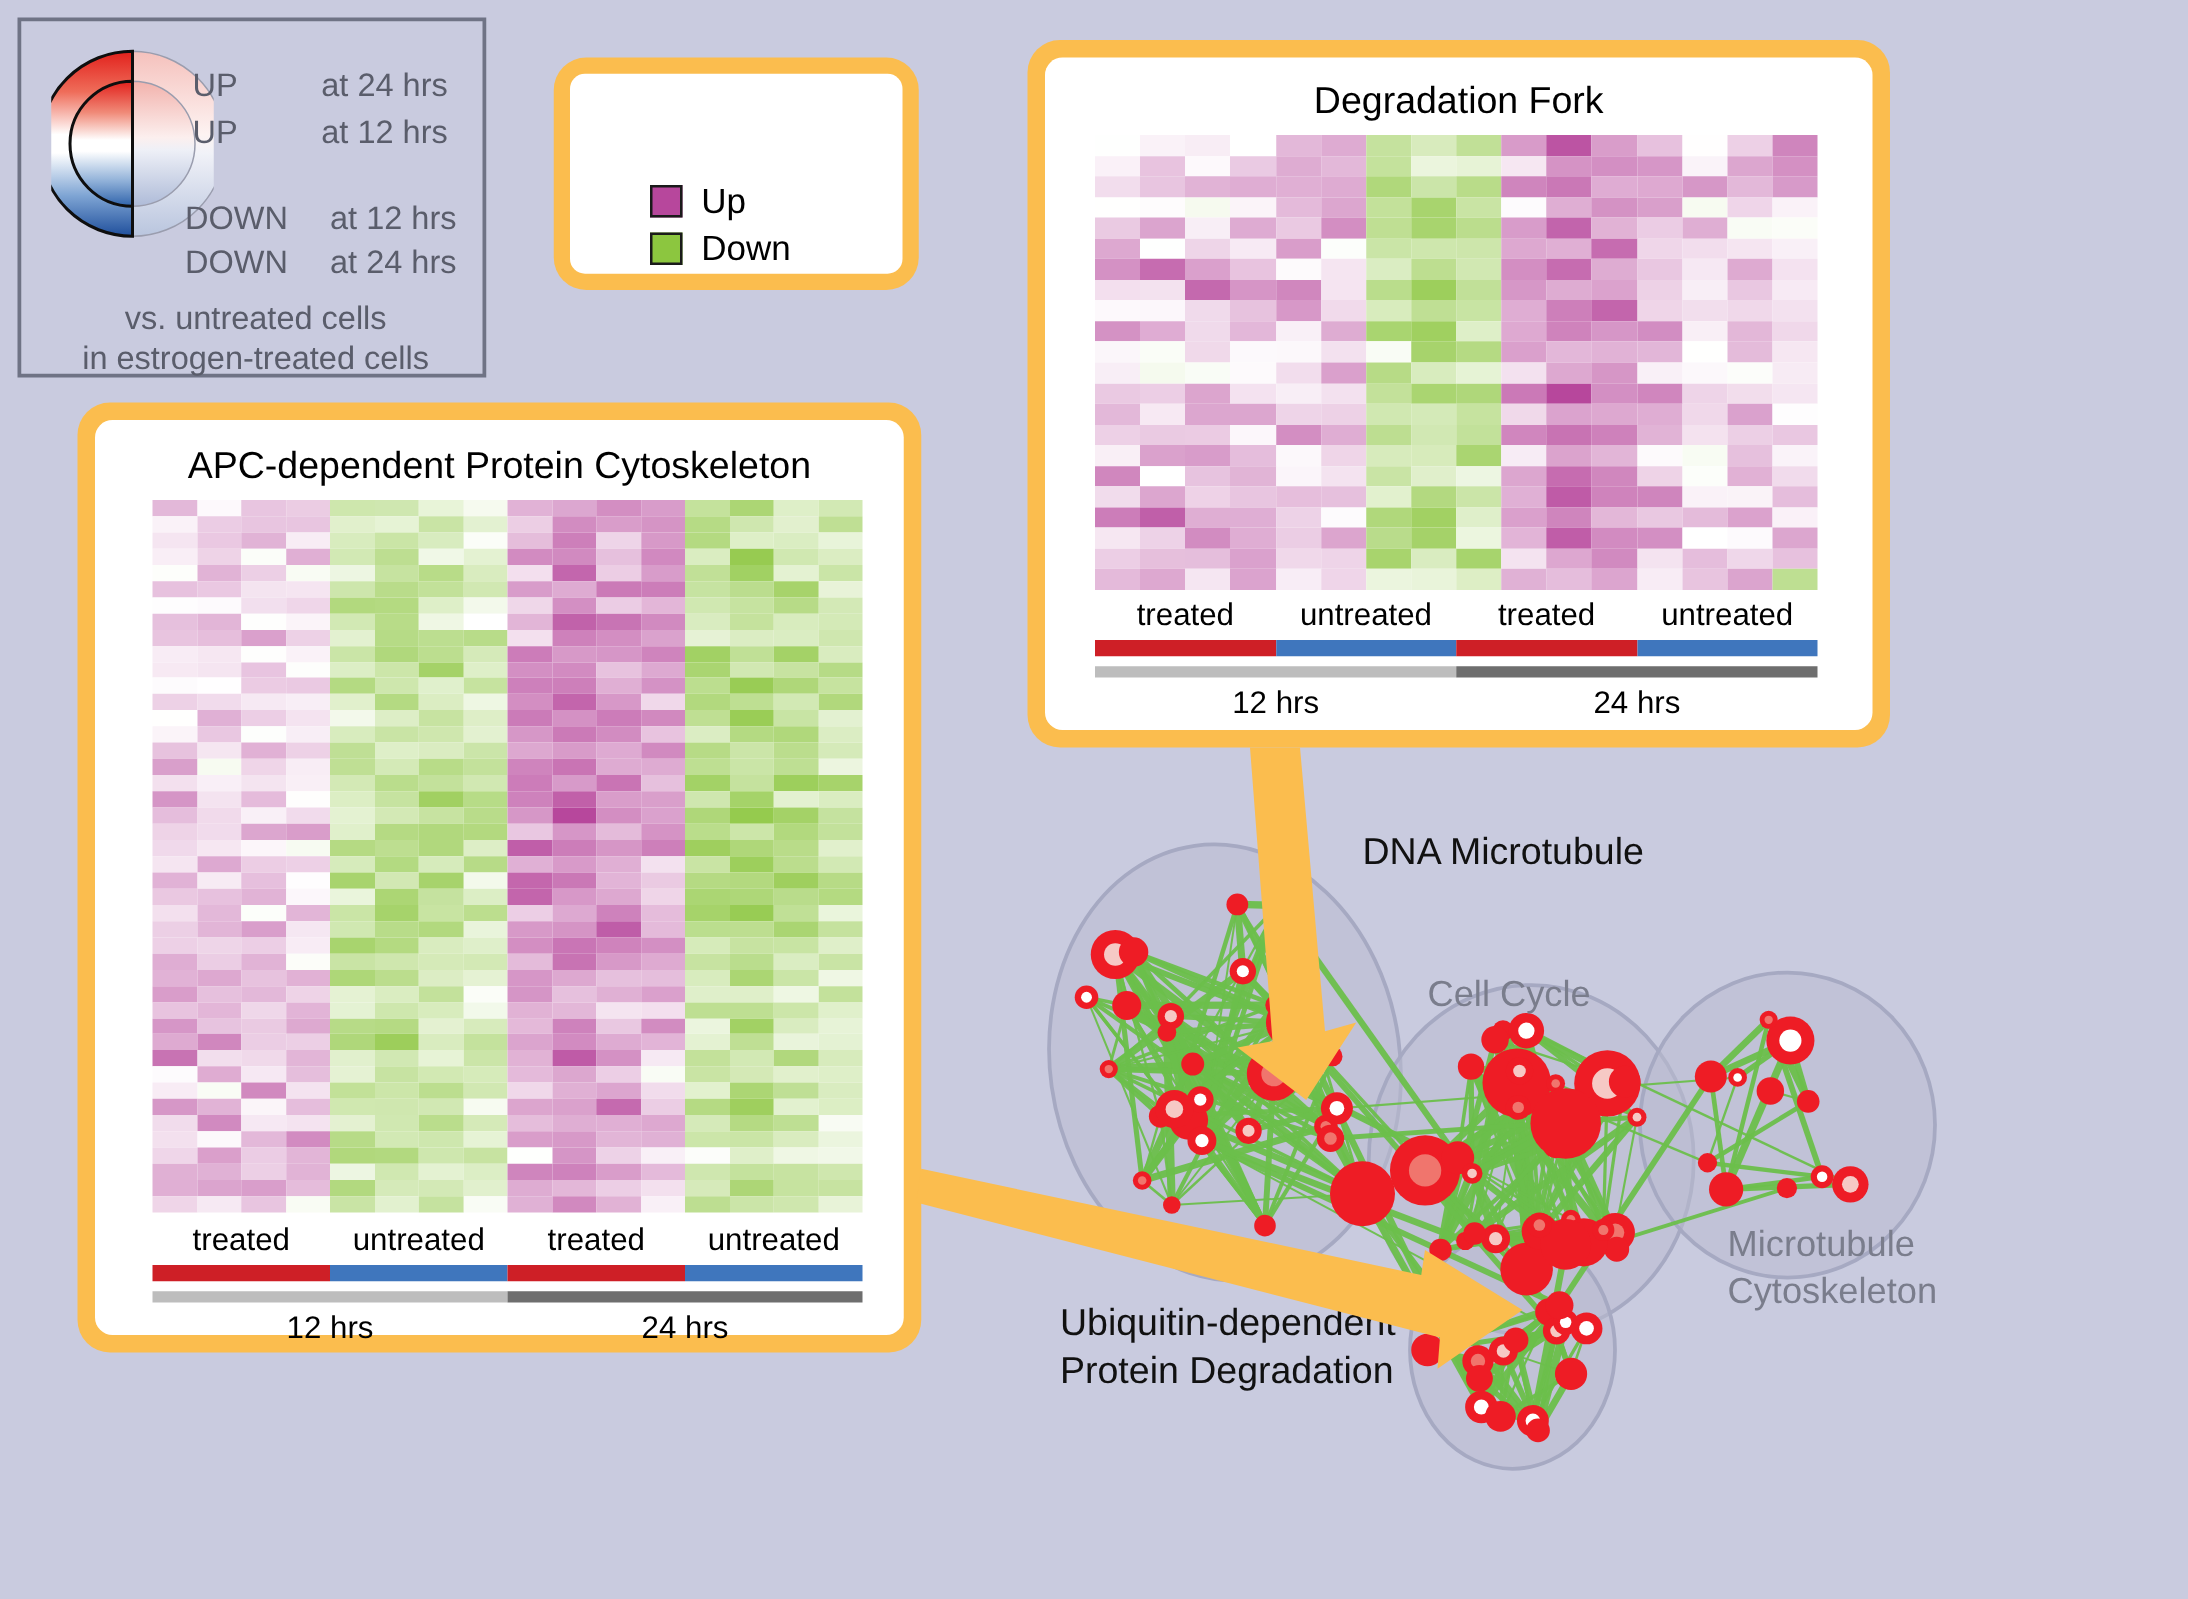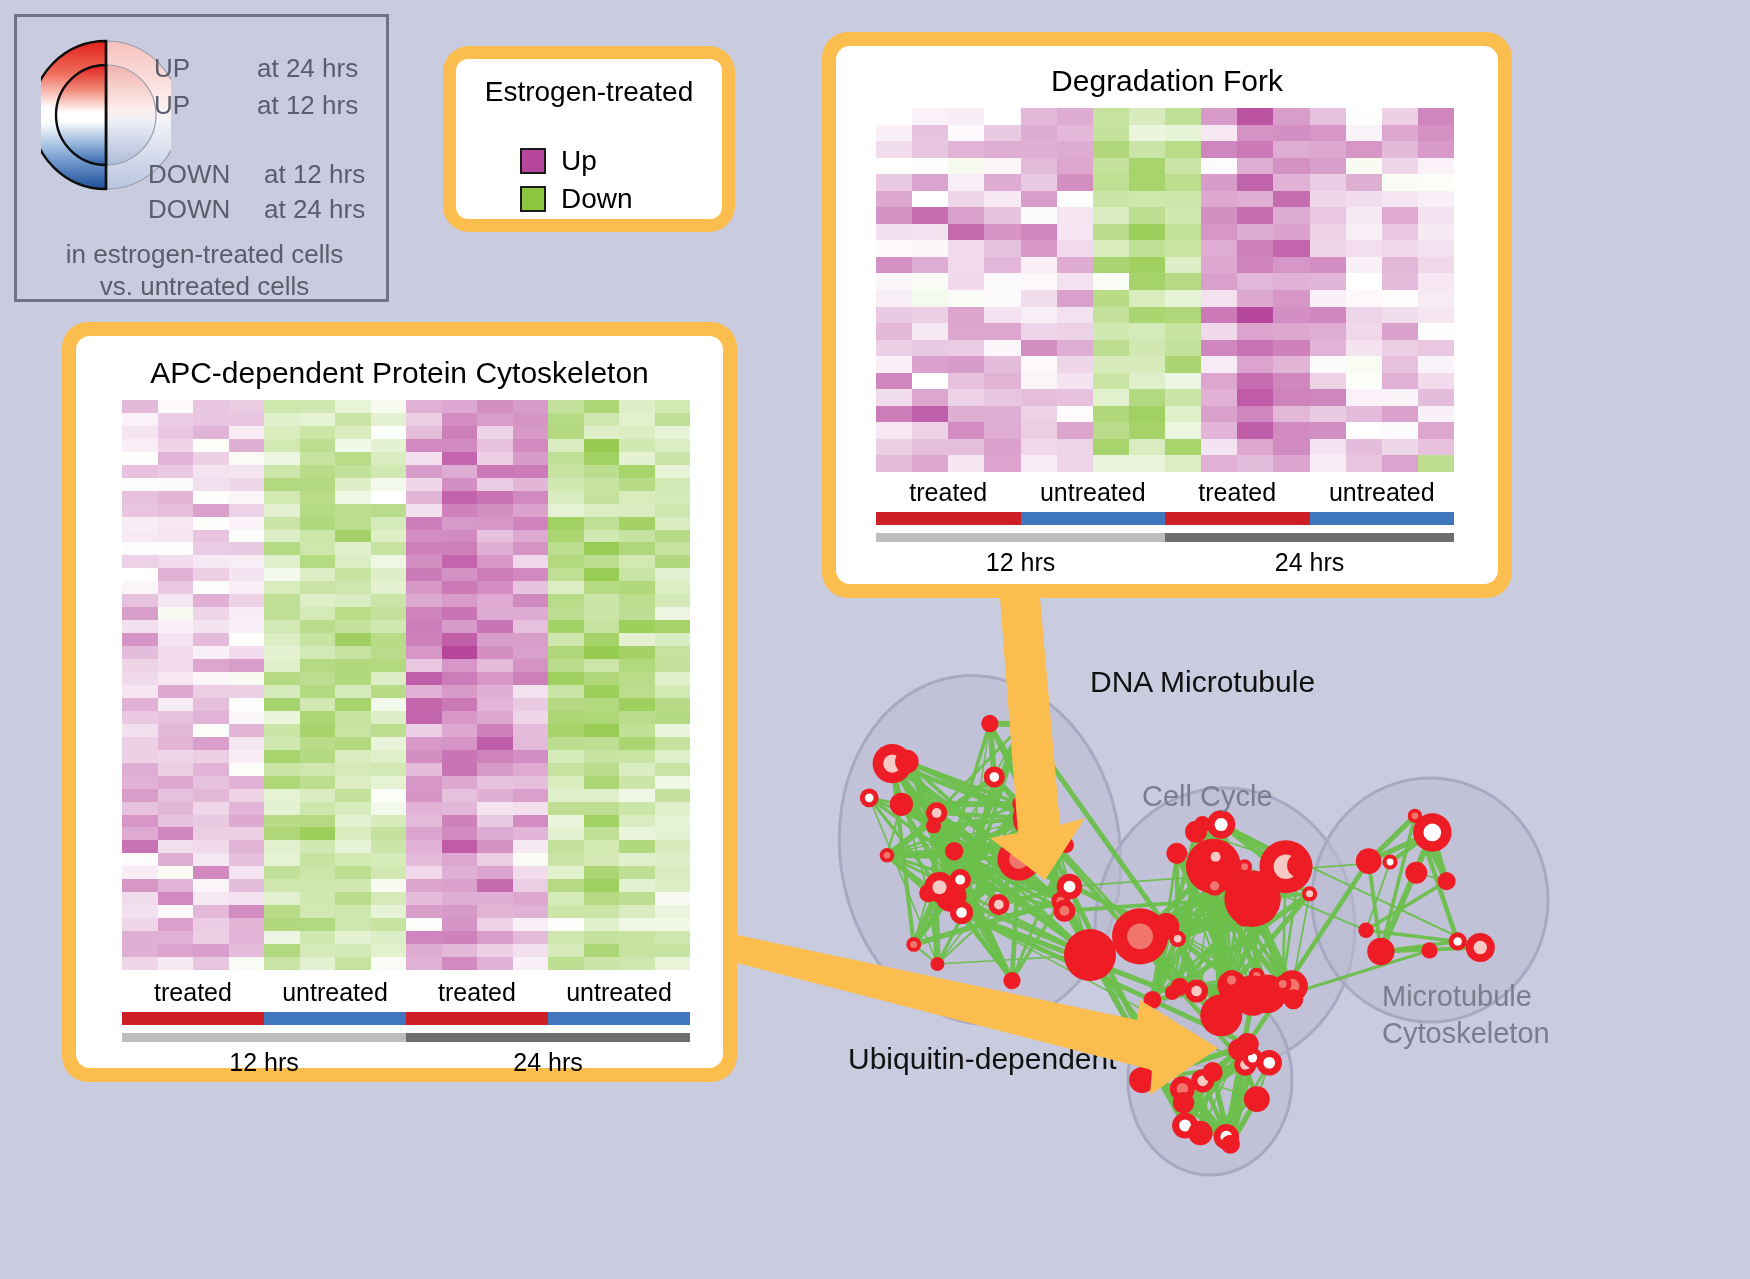--- a/index.html
+++ b/index.html
@@ -97,29 +97,28 @@
   <div class="key-row" style="left:137px;top:36px;">UP</div>
   <div class="key-row" style="left:240px;top:36px;">at 24 hrs</div>
   <div class="key-row" style="left:137px;top:73px;">UP</div>
   <div class="key-row" style="left:240px;top:73px;">at 12 hrs</div>
   <div class="key-row" style="left:131px;top:142px;">DOWN</div>
   <div class="key-row" style="left:247px;top:142px;">at 12 hrs</div>
   <div class="key-row" style="left:131px;top:177px;">DOWN</div>
   <div class="key-row" style="left:247px;top:177px;">at 24 hrs</div>
 
   <div id="key-foot">
+    <div>vs. untreated cells</div>
     <div>in estrogen-treated cells</div>
-    <div>vs. untreated cells</div>
   </div>
 </div>
 
 <div class="opanel nosel" id="legend-panel">
   <div class="inner">
     <div id="legend-title">
-      <div>Estrogen-treated</div>
     </div>
     <div class="lg-item" style="left:64px;top:86px;">
       <span class="sw" id="sw-up" style="background: rgb(183, 71, 156);"></span>
       <span>Up</span>
     </div>
     <div class="lg-item" style="left:64px;top:124px;">
       <span class="sw" id="sw-down" style="background: rgb(140, 198, 63);"></span>
       <span>Down</span>
     </div>
   </div>
@@ -1685,20 +1684,21 @@
     </svg>
 
   <div class="clabel" style="left:300px;top:55px;font-size:30px;color:#111;">DNA Microtubule</div>
   <div class="clabel" style="left:352px;top:170px;font-size:29px;color:#7a7d8c;">Cell Cycle</div>
   <div class="clabel" style="left:592px;top:368px;font-size:29px;color:#7a7d8c;line-height:1.26;">
     <div>Microtubule</div>
     <div>Cytoskeleton</div>
   </div>
   <div class="clabel" style="left:58px;top:430px;font-size:30px;color:#111;line-height:1.26;">
     <div>Ubiquitin-dependent</div>
+    <div>Protein Degradation</div>
   </div>
 </div>
 
 <svg class="abs" id="arrows" style="left:0;top:0;width:1750px;height:1279px;pointer-events:none;">
 
   <g>
     <polygon points="1000,598 1040,598 1060,825 1085,818 1045,880 990,838 1018,833" fill="#fbbd4e"></polygon>
   </g>
 
   <g>

